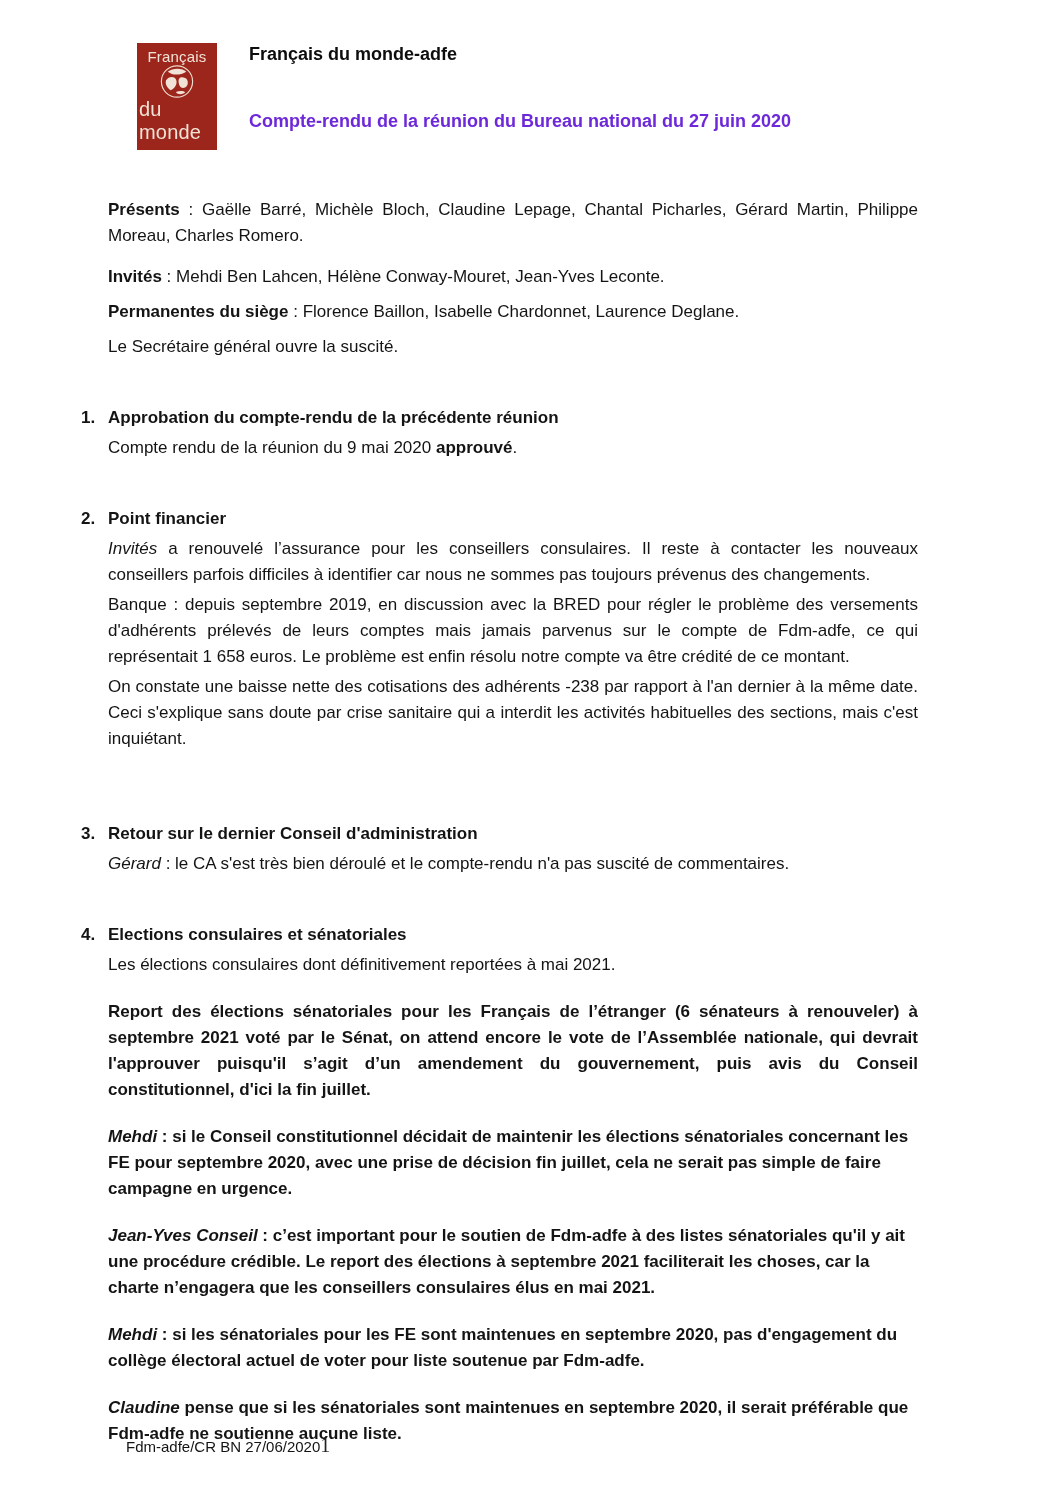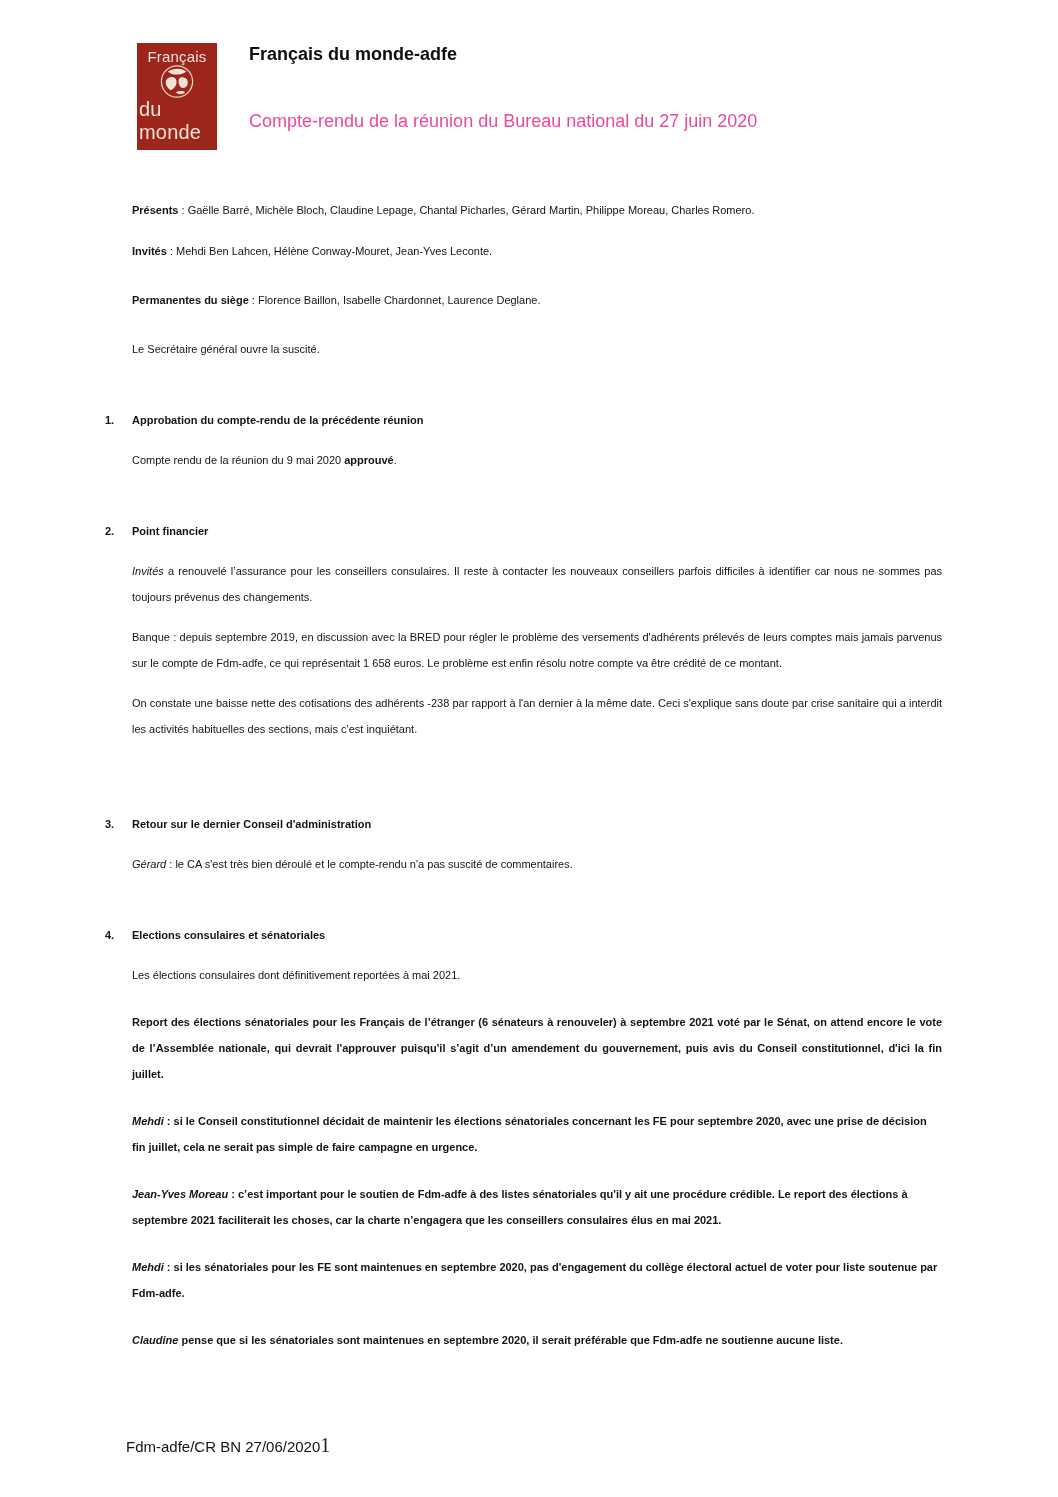--- a/index.html
+++ b/index.html
@@ -20,40 +20,40 @@
     color: #f0e2d6;
     display: flex; flex-direction: column; align-items: center; justify-content: space-between;
     padding: 5px 2px 6px;
     flex: 0 0 auto;
   }
   .logo-text-top { font-size: 15px; letter-spacing: .2px; }
   .logo-text-bottom { font-size: 20px; letter-spacing: .2px; }
   .logo-globe { width: 56px; height: 56px; margin: -2px 0; }
   .titles { margin-left: 32px; padding-top: 1px; }
   .doc-title { font-weight: bold; font-size: 18px; color: #0d0d0d; }
-  .doc-subtitle { font-weight: normal; font-size: 18px; color: #ec4899; margin-top: 46px; }
+  .doc-subtitle { font-weight: bold; font-size: 18px; color: #6d28d9; margin-top: 46px; }
 
   
   .content {
-    position: absolute; left: 132px; top: 197px; width: 810px;
-    font-size: 11px; line-height: 26px;
+    position: absolute; left: 108px; top: 197px; width: 810px;
+    font-size: 17px; line-height: 26px;
   }
   .para { margin-top: 15px; }
   .para.first { margin-top: 0; }
-  .para.gap-md { margin-top: 23px; }
+  .para.gap-md { margin-top: 9px; }
   .para.justify { text-align: justify; }
   .plabel { font-weight: bold; }
   .pital { font-style: italic; }
   .pbold { font-weight: bold; }
 
   .section { margin-top: 45px; }
   .section.gap-lg { margin-top: 69px; }
   .section-heading { font-weight: bold; position: relative; }
   .section-num { position: absolute; left: -27px; top: 0; }
-  .section .para { margin-top: 14px; }
+  .section .para { margin-top: 4px; }
   .section .para.gap-md { margin-top: 21px; font-weight: bold; }
 
   
   .footer {
     position: absolute; left: 126px; right: 122px; bottom: 40px;
     display: flex; align-items: baseline;
   }
   .footer-ref { font-size: 15px; }
   .footer-page { font-family: "Liberation Serif", serif; font-size: 20px; color: #222; }
 </style>
@@ -105,21 +105,21 @@
     <div class="section gap-lg">
       <div class="section-heading"><span class="section-num">3.</span><span>Retour sur le dernier Conseil d'administration</span></div>
       <p class="para"><span class="pital">Gérard</span><span> : le CA s'est très bien déroulé et le compte-rendu n'a pas suscité de commentaires.</span></p>
     </div>
 
     <div class="section">
       <div class="section-heading"><span class="section-num">4.</span><span>Elections consulaires et sénatoriales</span></div>
       <p class="para">Les élections consulaires dont définitivement reportées à mai 2021.</p>
       <p class="para gap-md justify">Report des élections sénatoriales pour les Français de l’étranger (6 sénateurs à renouveler) à septembre 2021 voté par le Sénat, on attend encore le vote de l’Assemblée nationale, qui devrait l'approuver puisqu'il s’agit d’un amendement du gouvernement, puis avis du Conseil constitutionnel, d'ici la fin juillet.</p>
       <p class="para gap-md"><span class="pital">Mehdi</span><span> : si le Conseil constitutionnel décidait de maintenir les élections sénatoriales concernant les FE pour septembre 2020, avec une prise de décision fin juillet, cela ne serait pas simple de faire campagne en urgence.</span></p>
-      <p class="para gap-md"><span class="pital">Jean-Yves Moreau</span><span> : c’est important pour le soutien de Fdm-adfe à des listes sénatoriales qu'il y ait une procédure crédible. Le report des élections à septembre 2021 faciliterait les choses, car la charte n’engagera que les conseillers consulaires élus en mai 2021.</span></p>
+      <p class="para gap-md"><span class="pital">Jean-Yves Conseil</span><span> : c’est important pour le soutien de Fdm-adfe à des listes sénatoriales qu'il y ait une procédure crédible. Le report des élections à septembre 2021 faciliterait les choses, car la charte n’engagera que les conseillers consulaires élus en mai 2021.</span></p>
       <p class="para gap-md"><span class="pital">Mehdi</span><span> : si les sénatoriales pour les FE sont maintenues en septembre 2020, pas d'engagement du collège électoral actuel de voter pour liste soutenue par Fdm-adfe.</span></p>
       <p class="para gap-md"><span class="pital">Claudine</span><span> pense que si les sénatoriales sont maintenues en septembre 2020, il serait préférable que Fdm-adfe ne soutienne aucune liste.</span></p>
     </div>
 
   </div>
 
   <div class="footer">
     <span class="footer-ref">Fdm-adfe/CR BN 27/06/2020</span>
     <span class="footer-page">1</span>
   </div>

